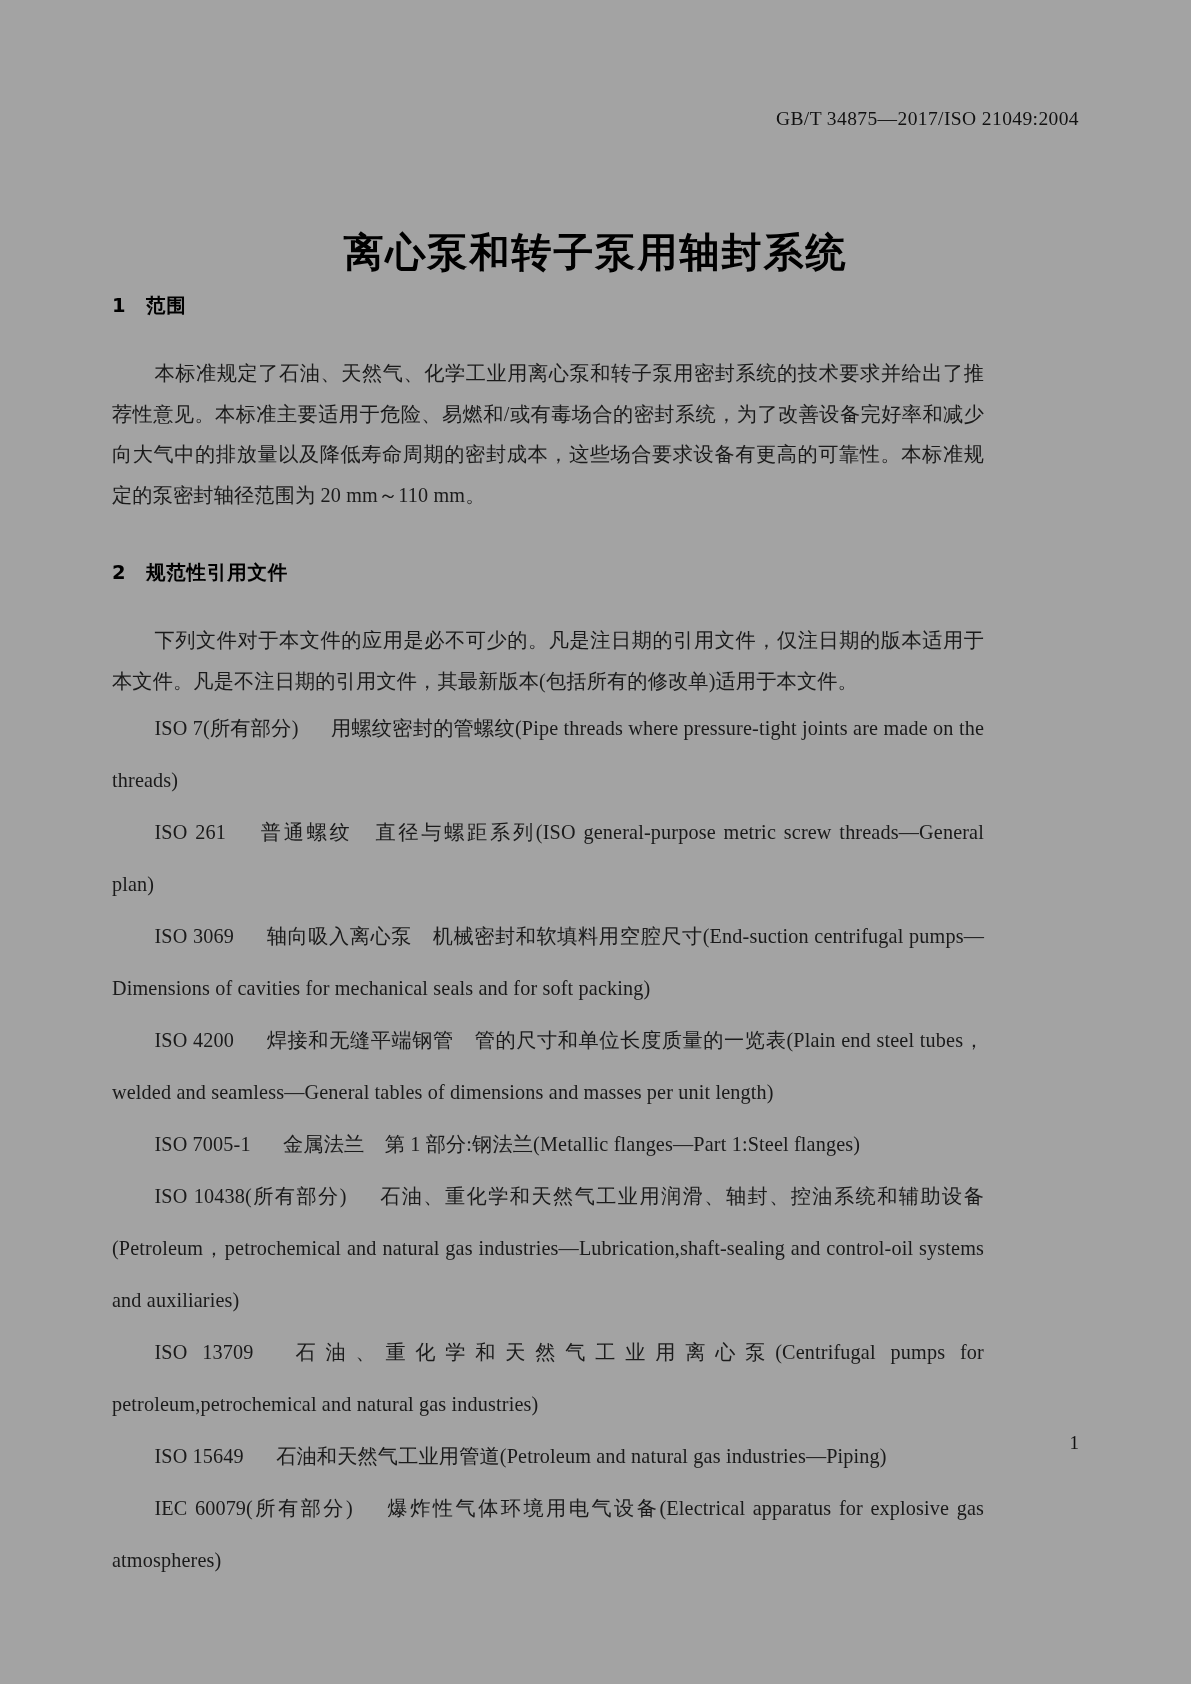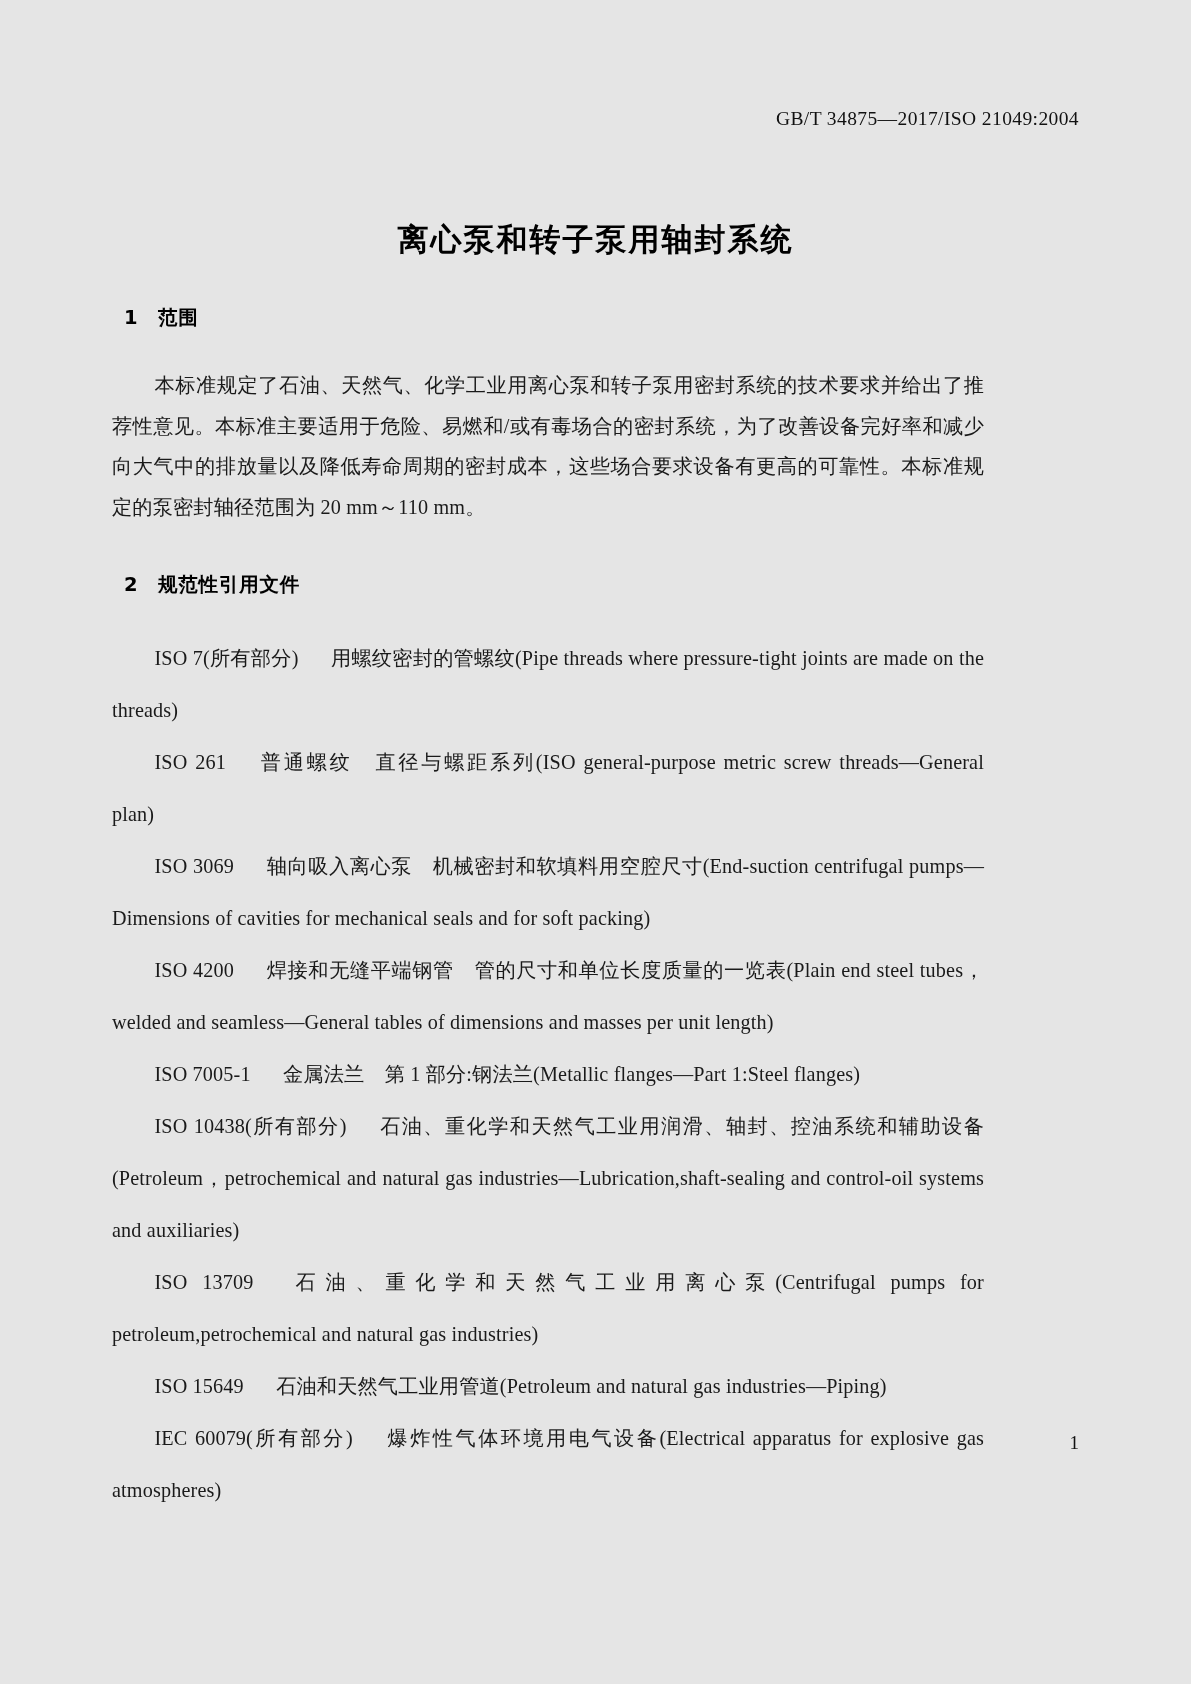--- a/index.html
+++ b/index.html
@@ -9,21 +9,21 @@
   }
   body {
     font-family: "Liberation Serif", "DejaVu Serif", serif;
     color: #1a1a1a;
   }
   .page {
     position: relative;
     width: 1191px;
     height: 1684px;
     margin: 0 auto;
-    background: #e5e5e5;
+    background: #a3a3a3;
     box-sizing: border-box;
     overflow: hidden;
   }
 
   
   .running-header {
     position: absolute;
     top: 108px;
     left: 0;
     right: 112px;
@@ -37,41 +37,41 @@
 
   
   .doc-title {
     position: absolute;
     top: 198px;
     left: 0;
     right: 0;
     text-align: center;
     font-family: "DejaVu Sans", "Liberation Sans", sans-serif;
     font-weight: bold;
-    font-size: 31px;
+    font-size: 40px;
     letter-spacing: 2.0px;
     color: #000000;
   }
 
   
   .content {
     position: absolute;
     top: 292px;
     left: 112px;
     width: 872px;
   }
 
   
   .clause-heading {
     font-family: "DejaVu Sans", "Liberation Sans", sans-serif;
     font-weight: bold;
     font-size: 19.5px;
     letter-spacing: 0.8px;
     color: #000000;
-    margin: 12px;
+    margin: 0;
     padding: 0;
   }
   .clause-heading .num {
     display: inline-block;
     min-width: 34px;
   }
   .clause-1 { margin-bottom: 34px; }
   .clause-2 { margin-top: 44px; margin-bottom: 34px; }
 
   
@@ -127,20 +127,21 @@
     <div class="clause-heading clause-1">
       <span class="num">1</span><span>范围</span>
     </div>
 
     <p class="para indent">本标准规定了石油、天然气、化学工业用离心泵和转子泵用密封系统的技术要求并给出了推荐性意见。本标准主要适用于危险、易燃和/或有毒场合的密封系统，为了改善设备完好率和减少向大气中的排放量以及降低寿命周期的密封成本，这些场合要求设备有更高的可靠性。本标准规定的泵密封轴径范围为 20 mm～110 mm。</p>
 
     <div class="clause-heading clause-2">
       <span class="num">2</span><span>规范性引用文件</span>
     </div>
 
+    <p class="para indent">下列文件对于本文件的应用是必不可少的。凡是注日期的引用文件，仅注日期的版本适用于本文件。凡是不注日期的引用文件，其最新版本(包括所有的修改单)适用于本文件。</p>
 
     <div class="ref-list">
       <p class="ref-item"><span class="desig">ISO 7(所有部分)</span><span class="gap-m"></span><span>用螺纹密封的管螺纹(Pipe threads where pressure-tight joints are made on the threads)</span></p>
       <p class="ref-item"><span class="desig">ISO 261</span><span class="gap-m"></span><span>普通螺纹　直径与螺距系列(ISO general-purpose metric screw threads—General plan)</span></p>
       <p class="ref-item"><span class="desig">ISO 3069</span><span class="gap-m"></span><span>轴向吸入离心泵　机械密封和软填料用空腔尺寸(End-suction centrifugal pumps—Dimensions of cavities for mechanical seals and for soft packing)</span></p>
       <p class="ref-item"><span class="desig">ISO 4200</span><span class="gap-m"></span><span>焊接和无缝平端钢管　管的尺寸和单位长度质量的一览表(Plain end steel tubes，welded and seamless—General tables of dimensions and masses per unit length)</span></p>
       <p class="ref-item"><span class="desig">ISO 7005-1</span><span class="gap-m"></span><span>金属法兰　第 1 部分:钢法兰(Metallic flanges—Part 1:Steel flanges)</span></p>
       <p class="ref-item"><span class="desig">ISO 10438(所有部分)</span><span class="gap-m"></span><span>石油、重化学和天然气工业用润滑、轴封、控油系统和辅助设备(Petroleum，petrochemical and natural gas industries—Lubrication,shaft-sealing and control-oil systems and auxiliaries)</span></p>
       <p class="ref-item"><span class="desig">ISO 13709</span><span class="gap-m"></span><span>石油、重化学和天然气工业用离心泵(Centrifugal pumps for petroleum,petrochemical and natural gas industries)</span></p>
       <p class="ref-item"><span class="desig">ISO 15649</span><span class="gap-m"></span><span>石油和天然气工业用管道(Petroleum and natural gas industries—Piping)</span></p>

